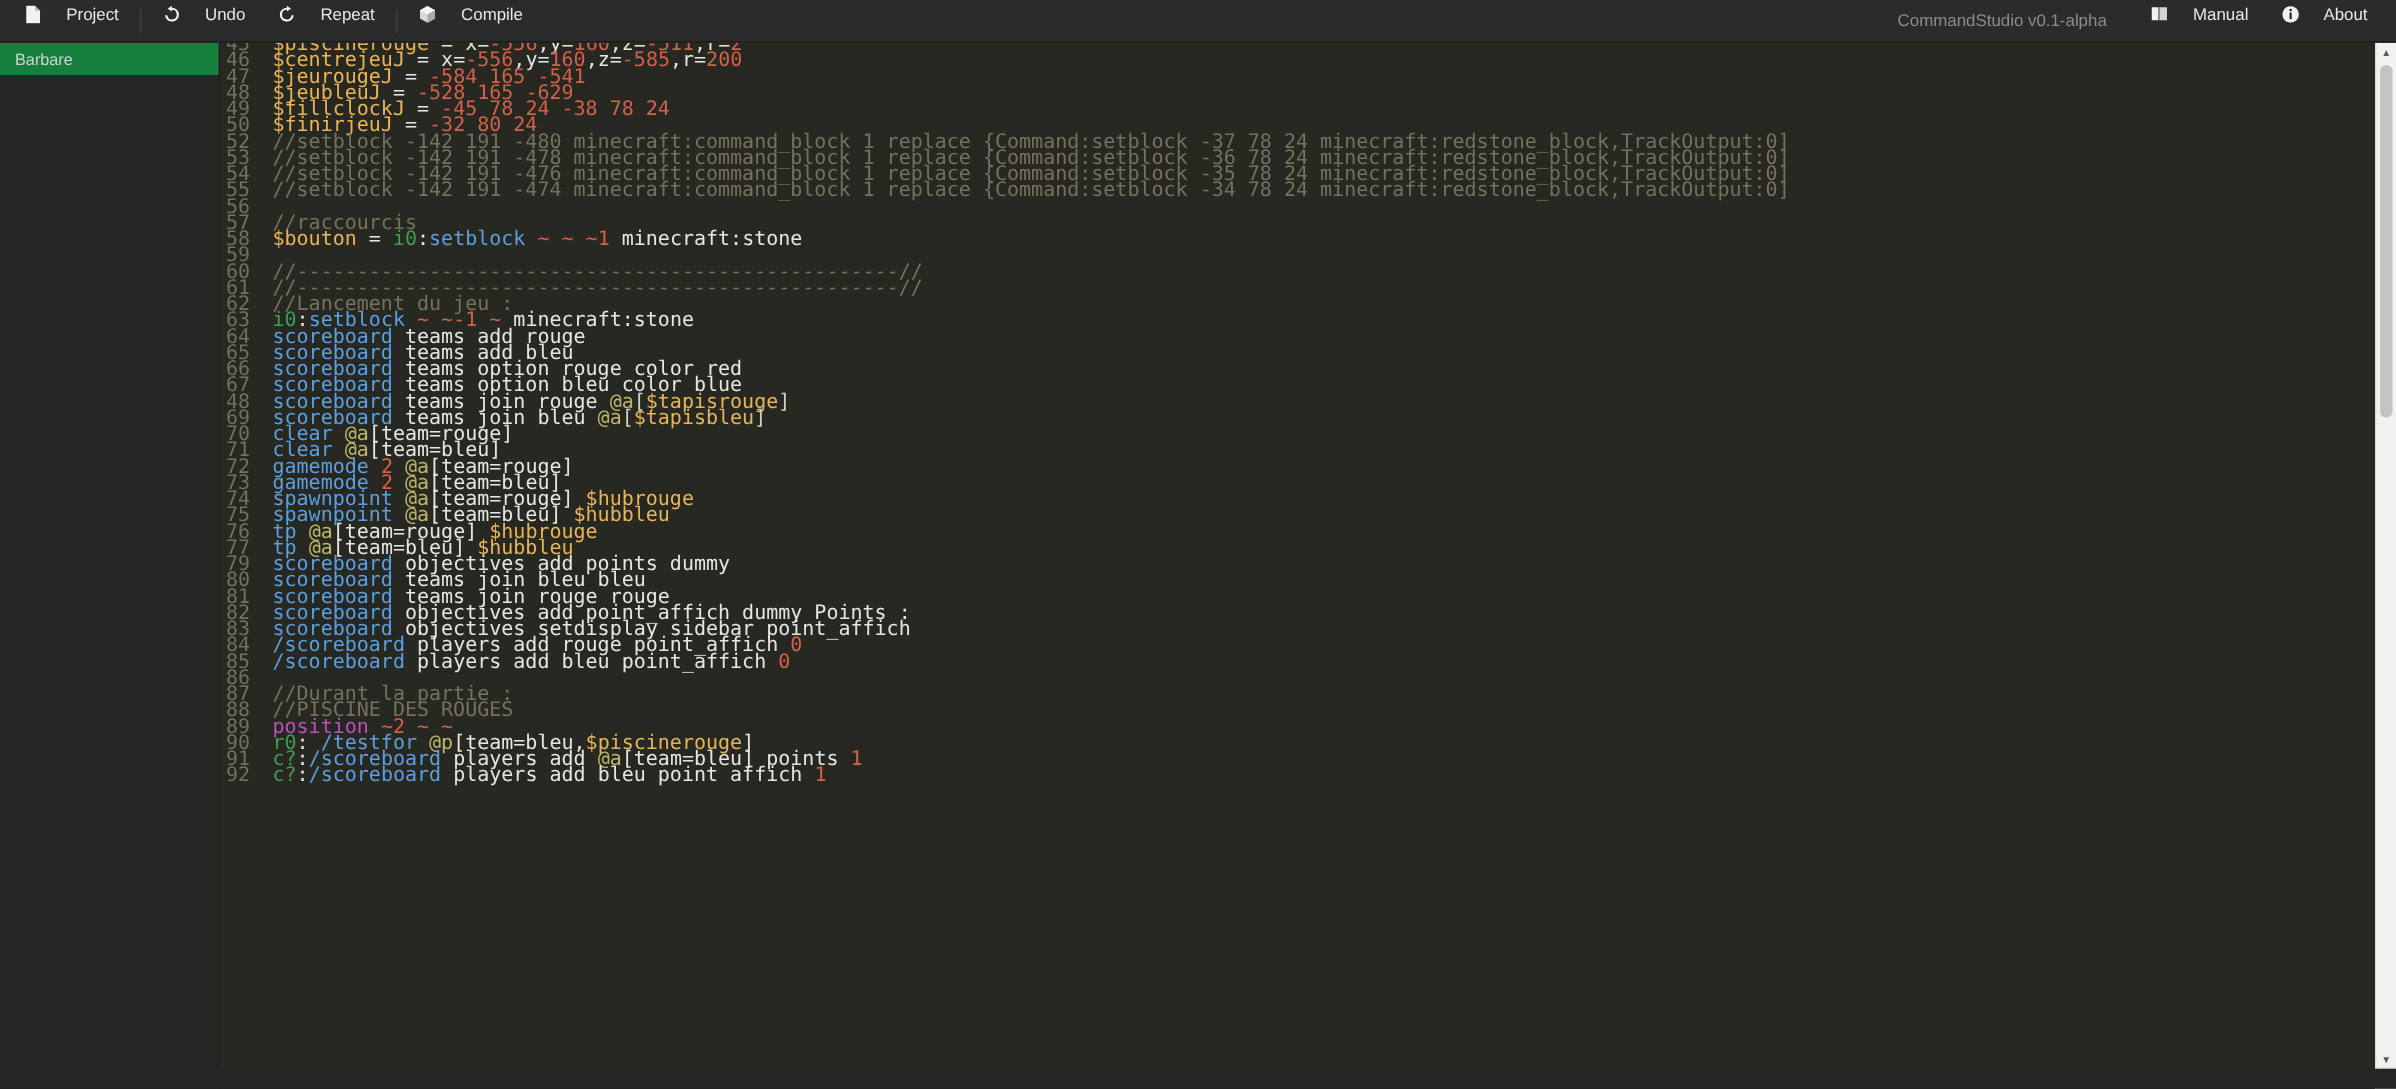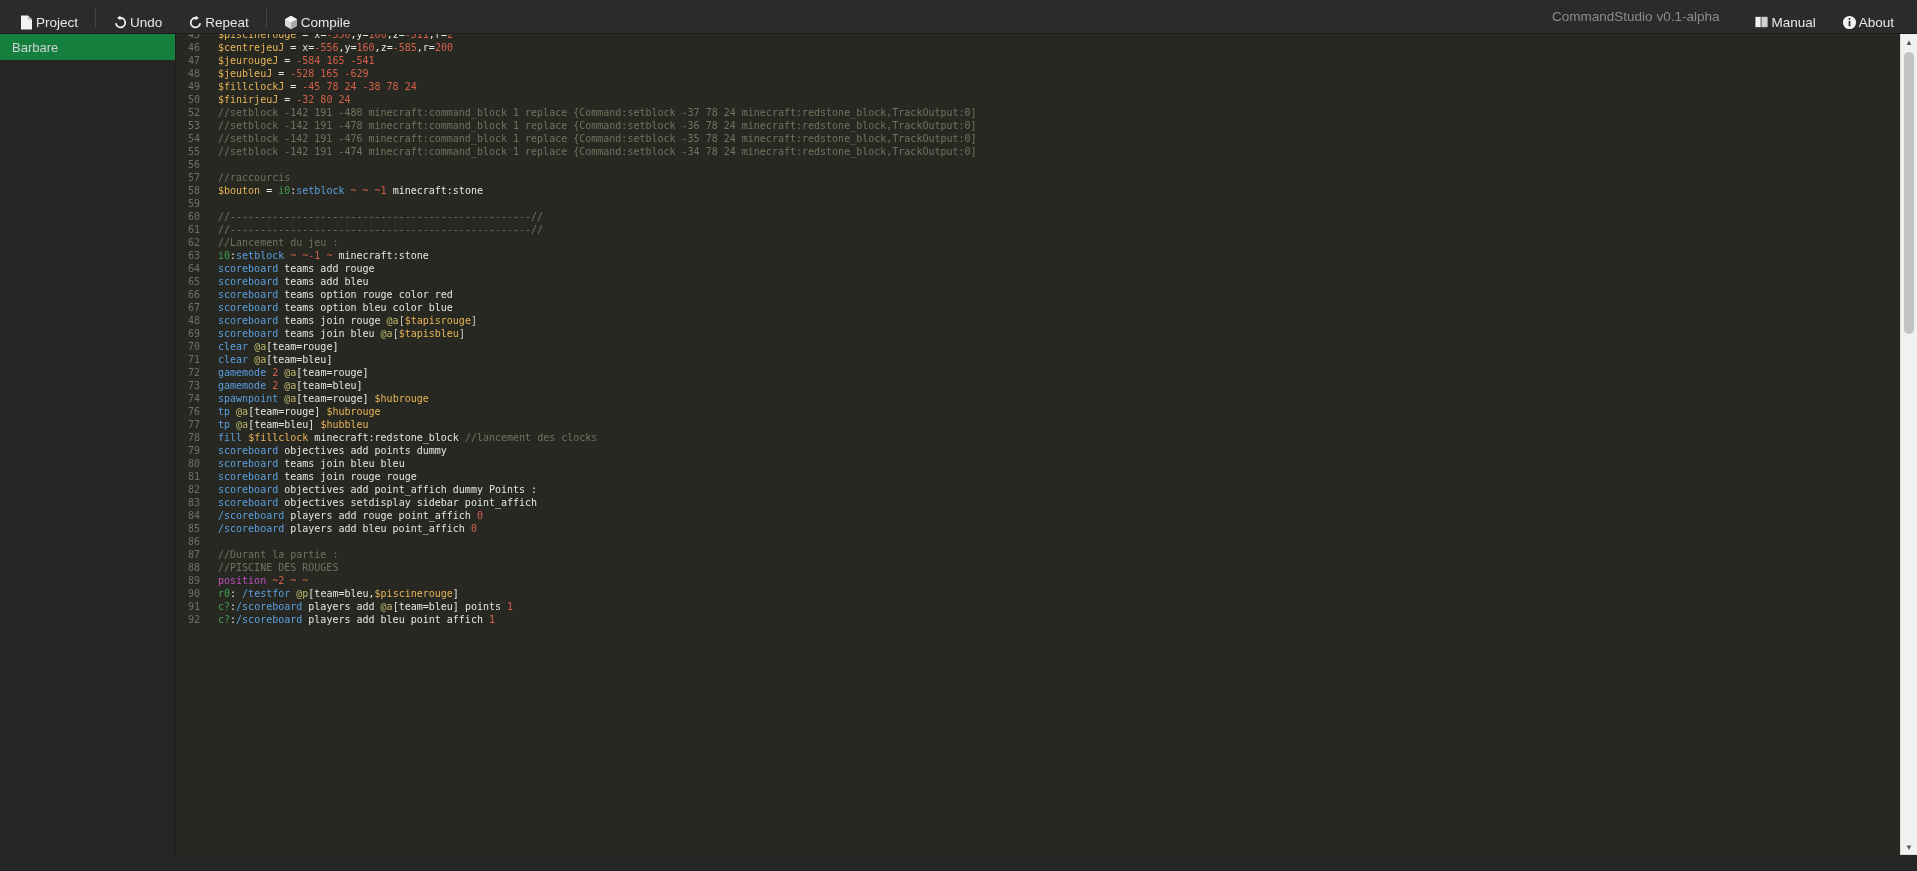--- a/index.html
+++ b/index.html
@@ -17,21 +17,21 @@
     background: #2b2b2b;
     border-bottom: 1px solid #1c1c1c;
     display: flex; align-items: center;
     padding: 0 10px 0 6px;
     box-sizing: border-box;
     position: relative;
     z-index: 5;
   }
   .tb-group { display: flex; align-items: center; }
   .tb-btn {
-    display: flex; align-items: flex-end; gap: 2px;
+    display: flex; align-items: flex-start; gap: 19px;
     height: 26px; padding: 0 13px;
     color: #e8e8e8; font-size: 13.5px;
     cursor: pointer; border-radius: 2px;
     white-space: nowrap;
   }
   .tb-sep { width: 1px; height: 20px; background: #434343; margin: 0 4px; }
   .tb-spacer { flex: 1; }
   .tb-version {
     color: #8c8c8c; font-size: 13.5px;
     margin-right: 22px; white-space: nowrap;
@@ -64,21 +64,21 @@
     flex: 1; position: relative;
     background: #272822;
     min-width: 0;
     overflow: hidden;
   }
   .editor {
     position: absolute; left: 0; top: 0; right: 16px; bottom: 0;
     overflow: hidden;
     background: #272822;
     font-family: "DejaVu Sans Mono", "Liberation Mono", monospace;
-    font-size: 10px;
+    font-size: 16px;
     line-height: 13px;
   }
   .code-scroll { position: absolute; left: 0; top: -6px; right: 0; }
   .line { display: flex; height: 13px; white-space: pre; }
   .gutter {
     width: 32px; min-width: 32px;
     text-align: right;
     padding-right: 8px;
     color: #6f7066;
     box-sizing: border-box;
@@ -250,23 +250,23 @@
             <div class="line"><div class="gutter">65</div><div class="ltext"><span class="t-cmd">scoreboard</span><span class="t-pln"> teams add bleu</span></div></div>
             <div class="line"><div class="gutter">66</div><div class="ltext"><span class="t-cmd">scoreboard</span><span class="t-pln"> teams option rouge color red</span></div></div>
             <div class="line"><div class="gutter">67</div><div class="ltext"><span class="t-cmd">scoreboard</span><span class="t-pln"> teams option bleu color blue</span></div></div>
             <div class="line"><div class="gutter">48</div><div class="ltext"><span class="t-cmd">scoreboard</span><span class="t-pln"> teams join rouge </span><span class="t-sel">@a</span><span class="t-brk">[</span><span class="t-var">$tapisrouge</span><span class="t-brk">]</span></div></div>
             <div class="line"><div class="gutter">69</div><div class="ltext"><span class="t-cmd">scoreboard</span><span class="t-pln"> teams join bleu </span><span class="t-sel">@a</span><span class="t-brk">[</span><span class="t-var">$tapisbleu</span><span class="t-brk">]</span></div></div>
             <div class="line"><div class="gutter">70</div><div class="ltext"><span class="t-cmd">clear</span><span class="t-pln"> </span><span class="t-sel">@a</span><span class="t-pln">[team=rouge]</span></div></div>
             <div class="line"><div class="gutter">71</div><div class="ltext"><span class="t-cmd">clear</span><span class="t-pln"> </span><span class="t-sel">@a</span><span class="t-pln">[team=bleu]</span></div></div>
             <div class="line"><div class="gutter">72</div><div class="ltext"><span class="t-cmd">gamemode</span><span class="t-pln"> </span><span class="t-num">2</span><span class="t-pln"> </span><span class="t-sel">@a</span><span class="t-pln">[team=rouge]</span></div></div>
             <div class="line"><div class="gutter">73</div><div class="ltext"><span class="t-cmd">gamemode</span><span class="t-pln"> </span><span class="t-num">2</span><span class="t-pln"> </span><span class="t-sel">@a</span><span class="t-pln">[team=bleu]</span></div></div>
             <div class="line"><div class="gutter">74</div><div class="ltext"><span class="t-cmd">spawnpoint</span><span class="t-pln"> </span><span class="t-sel">@a</span><span class="t-pln">[team=rouge] </span><span class="t-var">$hubrouge</span></div></div>
+            <div class="line"><div class="gutter">75</div><div class="ltext"><span class="t-cmd">spawnpoint</span><span class="t-pln"> </span><span class="t-sel">@a</span><span class="t-pln">[team=bleu] </span><span class="t-var">$hubbleu</span></div></div>
             <div class="line"><div class="gutter">76</div><div class="ltext"><span class="t-cmd">tp</span><span class="t-pln"> </span><span class="t-sel">@a</span><span class="t-pln">[team=rouge] </span><span class="t-var">$hubrouge</span></div></div>
             <div class="line"><div class="gutter">77</div><div class="ltext"><span class="t-cmd">tp</span><span class="t-pln"> </span><span class="t-sel">@a</span><span class="t-pln">[team=bleu] </span><span class="t-var">$hubbleu</span></div></div>
-            <div class="line"><div class="gutter">78</div><div class="ltext"><span class="t-cmd">fill</span><span class="t-pln"> </span><span class="t-var">$fillclock</span><span class="t-pln"> minecraft:redstone_block </span><span class="t-com">//lancement des clocks</span></div></div>
             <div class="line"><div class="gutter">79</div><div class="ltext"><span class="t-cmd">scoreboard</span><span class="t-pln"> objectives add points dummy</span></div></div>
             <div class="line"><div class="gutter">80</div><div class="ltext"><span class="t-cmd">scoreboard</span><span class="t-pln"> teams join bleu bleu</span></div></div>
             <div class="line"><div class="gutter">81</div><div class="ltext"><span class="t-cmd">scoreboard</span><span class="t-pln"> teams join rouge rouge</span></div></div>
             <div class="line"><div class="gutter">82</div><div class="ltext"><span class="t-cmd">scoreboard</span><span class="t-pln"> objectives add point_affich dummy Points :</span></div></div>
             <div class="line"><div class="gutter">83</div><div class="ltext"><span class="t-cmd">scoreboard</span><span class="t-pln"> objectives setdisplay sidebar point_affich</span></div></div>
             <div class="line"><div class="gutter">84</div><div class="ltext"><span class="t-cmd">/scoreboard</span><span class="t-pln"> players add rouge point_affich </span><span class="t-num">0</span></div></div>
             <div class="line"><div class="gutter">85</div><div class="ltext"><span class="t-cmd">/scoreboard</span><span class="t-pln"> players add bleu point_affich </span><span class="t-num">0</span></div></div>
             <div class="line"><div class="gutter">86</div><div class="ltext"></div></div>
             <div class="line"><div class="gutter">87</div><div class="ltext"><span class="t-com">//Durant la partie :</span></div></div>
             <div class="line"><div class="gutter">88</div><div class="ltext"><span class="t-com">//PISCINE DES ROUGES</span></div></div>

